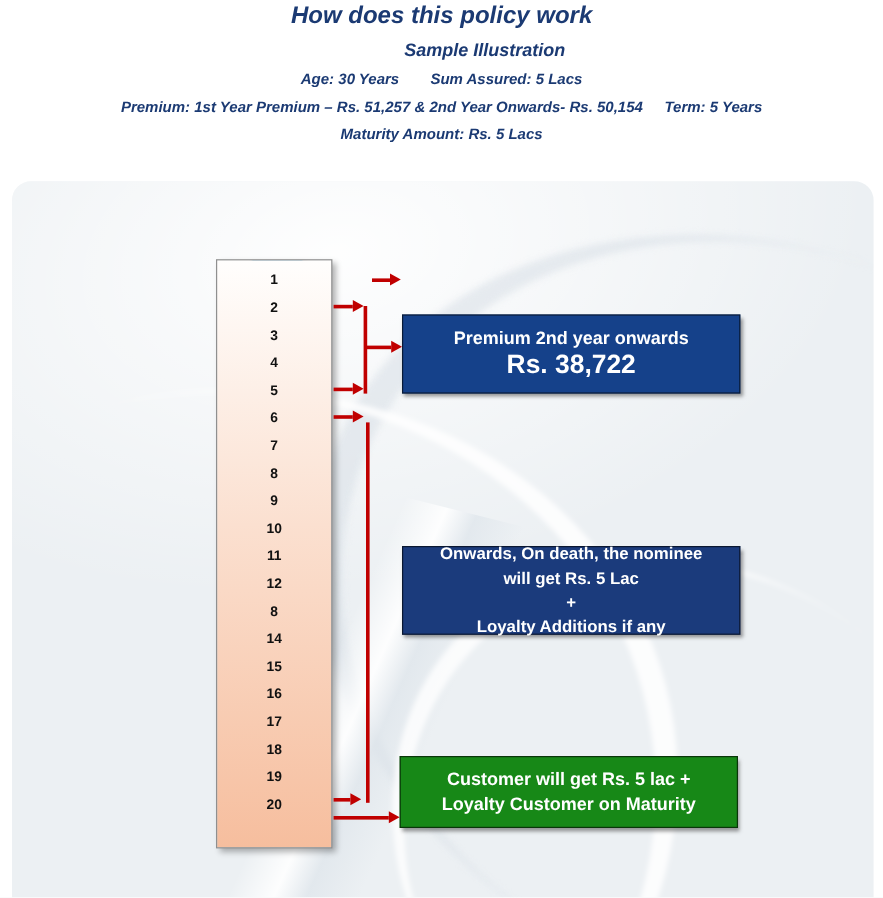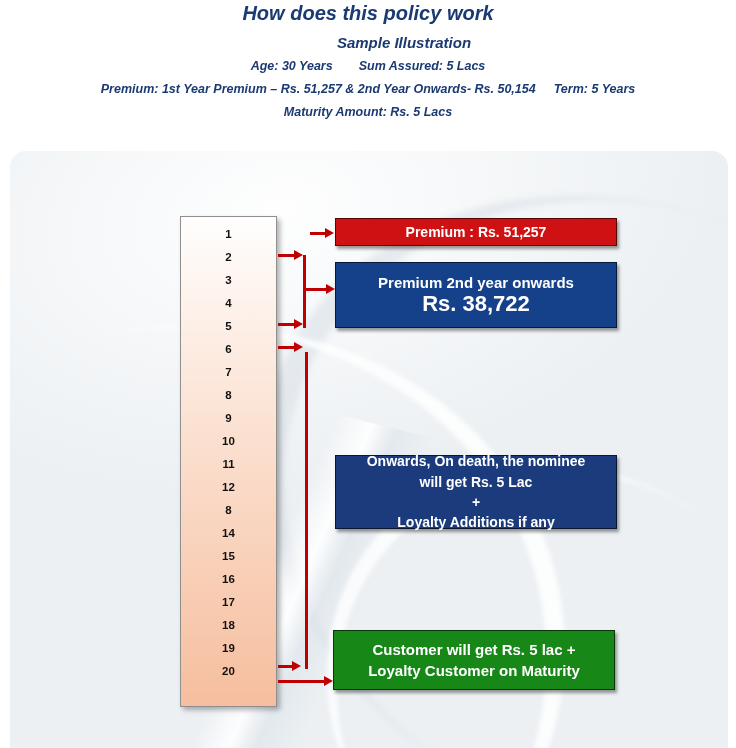--- a/index.html
+++ b/index.html
@@ -144,23 +144,20 @@
     <div class="a-head" style="left:284px;top:191px;"></div>
 
     <div class="a-vert" style="left:295px;top:201px;height:317px;"></div>
 
     <div class="a-shaft" style="left:268px;top:514px;width:14px;"></div>
     <div class="a-head" style="left:282px;top:510px;"></div>
 
     <div class="a-shaft" style="left:268px;top:529px;width:46px;"></div>
     <div class="a-head" style="left:314px;top:525px;"></div>
 
-    <div class="cbox box-red">
-      <span>Premium : Rs. 51,257</span>
-    </div>
 
     <div class="cbox box-blue1">
       <span class="l1">Premium 2nd year onwards</span>
       <span class="l2">Rs. 38,722</span>
     </div>
 
     <div class="cbox box-navy">
       <span>Onwards, On death, the nominee</span>
       <span>will get Rs. 5 Lac</span>
       <span>+</span>

